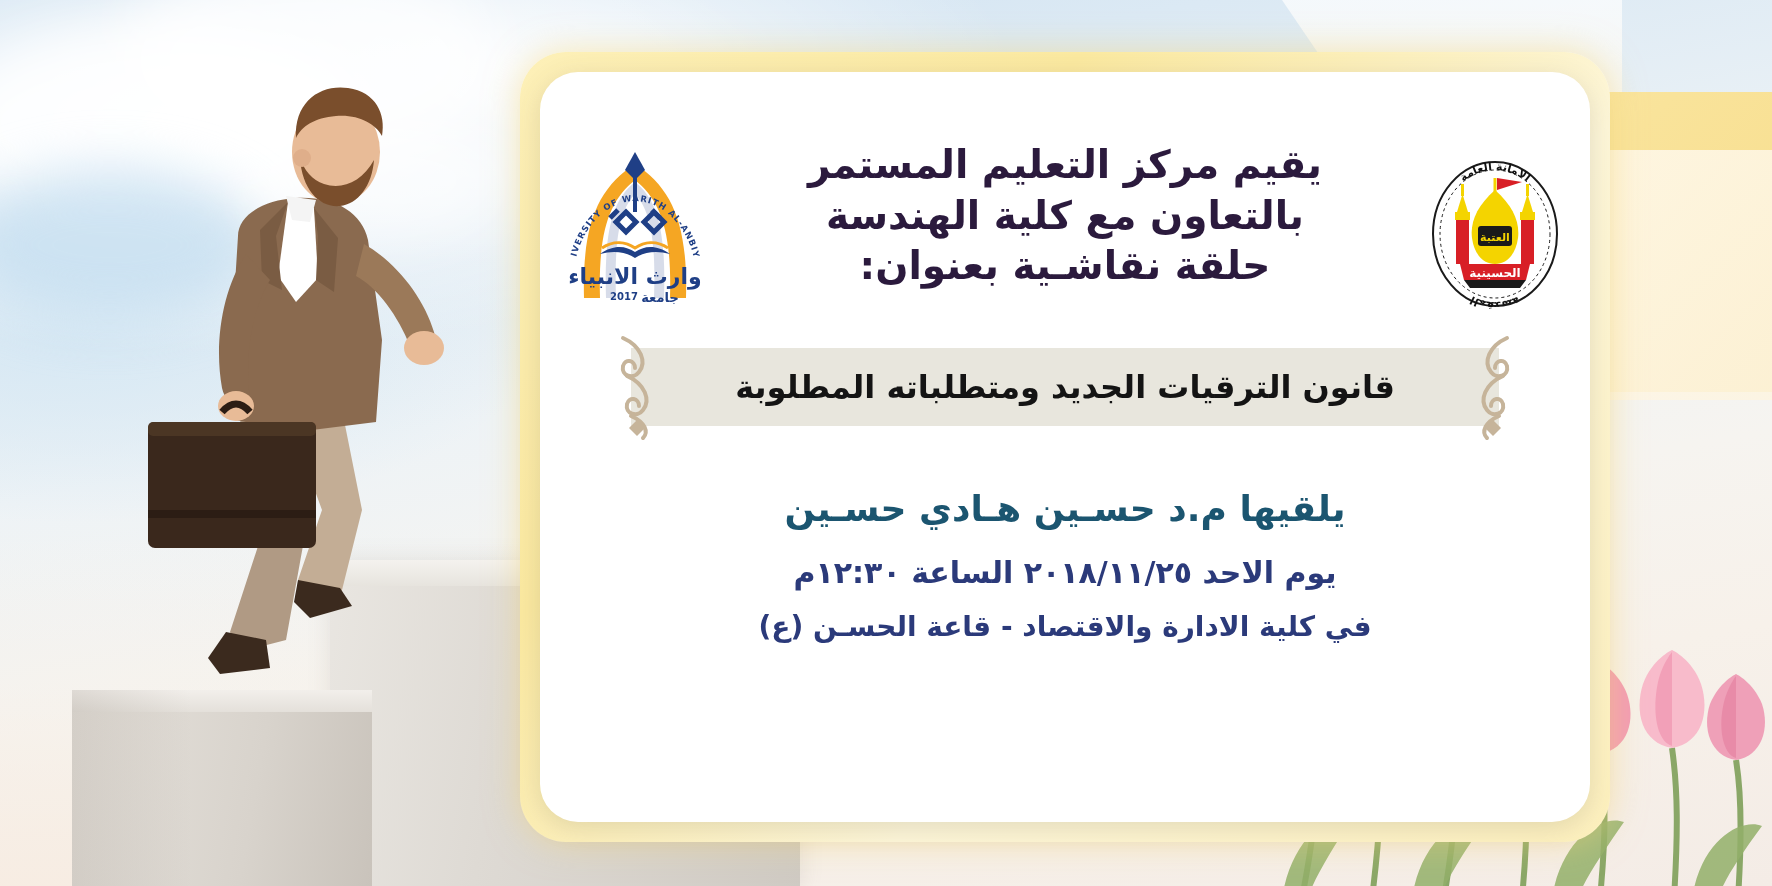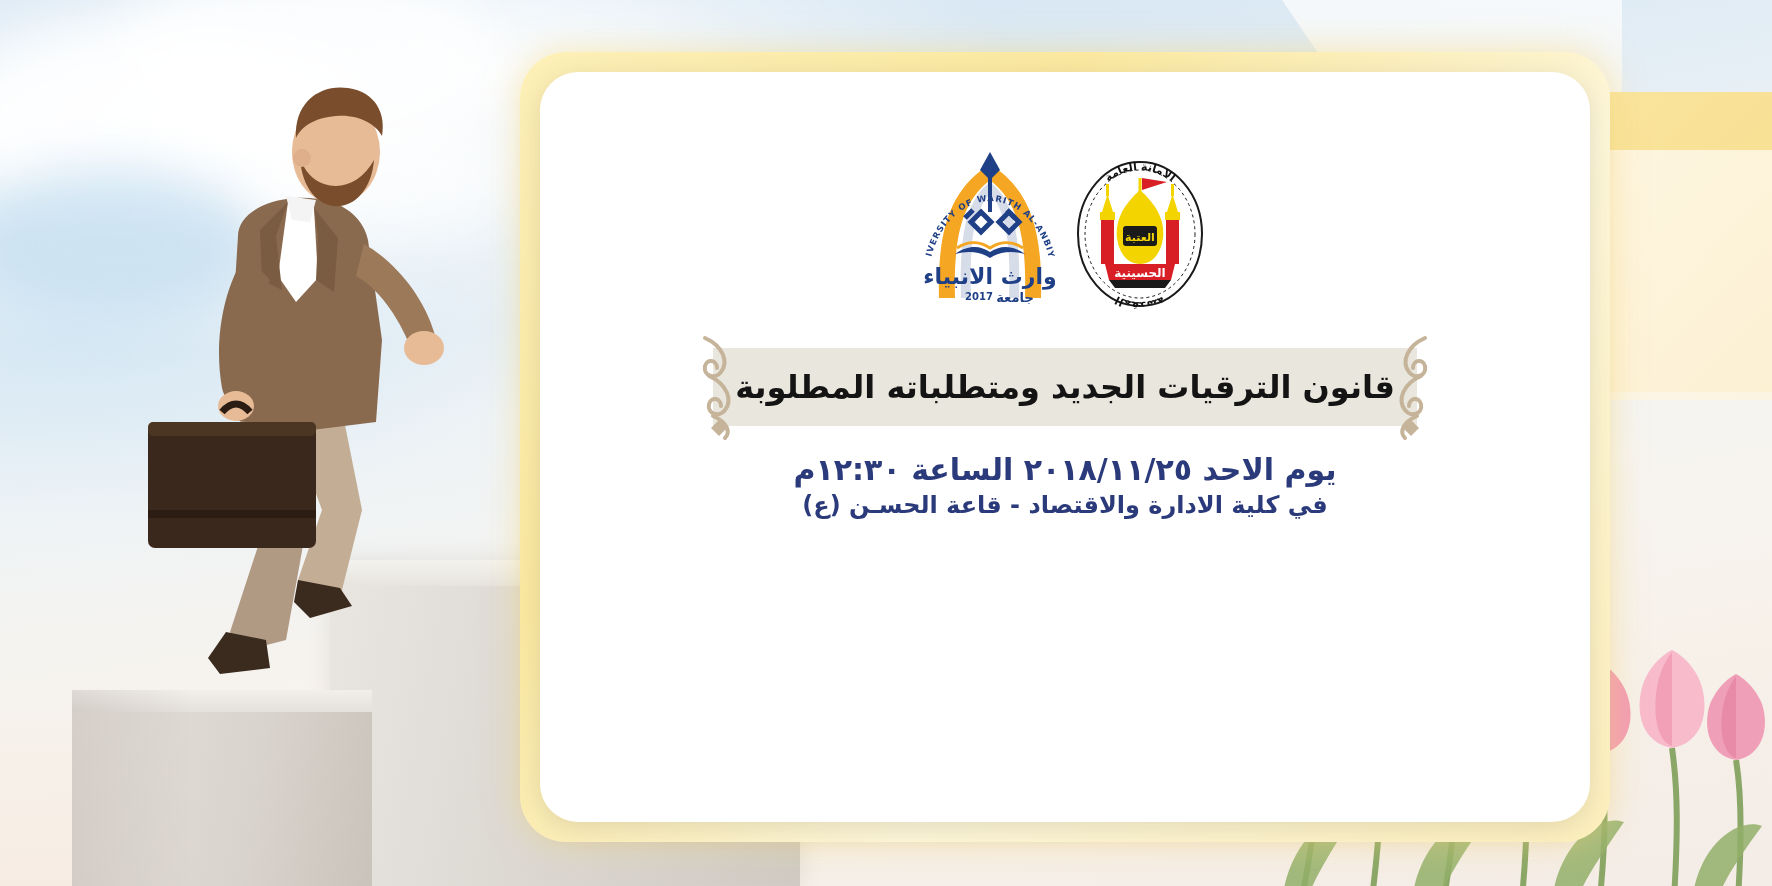--- a/index.html
+++ b/index.html
@@ -115,21 +115,21 @@
 
   .heading{
     flex:1 1 auto;text-align:center;color:#2b1a3d;
     font-weight:bold;line-height:1.30;
     font-size:39px;letter-spacing:0px;
     padding:0 4px;
   }
   .heading div{white-space:nowrap;}
 
   .banner{
-    position:relative;margin-top:34px;width:704px;height:78px;
+    position:relative;margin-top:34px;width:868px;height:78px;
     background:#e8e6dd;
     display:flex;align-items:center;justify-content:center;
   }
   .banner-text{
     color:#141414;font-weight:bold;font-size:32px;letter-spacing:0px;
     white-space:nowrap;
   }
   .orn{
     position:absolute;top:-16px;width:62px;height:110px;color:#c6b49a;
   }
@@ -139,21 +139,21 @@
 
   .speaker{
     margin-top:62px;color:#1b5570;font-weight:bold;font-size:36px;
     white-space:nowrap;
   }
   .date-line{
     margin-top:26px;color:#2b3a7a;font-weight:bold;font-size:30px;
     white-space:nowrap;
   }
   .venue-line{
-    margin-top:4px;color:#2b3a7a;font-weight:bold;font-size:24px;
+    margin-top:20px;color:#2b3a7a;font-weight:bold;font-size:28px;
     white-space:nowrap;
   }
 </style>
 </head>
 <body>
 
 <div id="poster">
 
   <div class="sky">
     <div class="cloud cl1"></div>
@@ -310,20 +310,25 @@
 
           <rect x="58" y="72" width="34" height="20" rx="3" fill="#1a1a1a"></rect>
           <text x="75" y="87" font-size="11" font-weight="bold" fill="#f4d400" text-anchor="middle">العتبة</text>
 
           <path d="M40 110 L110 110 L106 126 L44 126 Z" fill="#d81f26"></path>
           <text x="75" y="123" font-size="12" font-weight="bold" fill="#ffffff" text-anchor="middle">الحسينية</text>
           <path d="M44 126 L106 126 L100 134 L50 134 Z" fill="#1a1a1a"></path>
         </svg>
       </div>
 
+      <div class="heading">
+        <div>يقيم مركز التعليم المستمر</div>
+        <div>بالتعاون مع كلية الهندسة</div>
+        <div>حلقة نقاشـية بعنوان:</div>
+      </div>
 
       <div class="logo-uni">
         <svg viewBox="0 0 150 160" xmlns="http://www.w3.org/2000/svg">
 
           <path d="M75 16 C38 40 22 76 24 150 L40 150 C38 82 50 52 75 32
                    C100 52 112 82 110 150 L126 150 C128 76 112 40 75 16 Z" fill="#f5a623"></path>
 
           <path d="M75 34 C52 52 44 84 46 150 L56 150 C54 90 60 62 75 46
                    C90 62 96 90 94 150 L104 150 C106 84 98 52 75 34 Z" fill="#1f3f86" opacity=".18"></path>
 
@@ -369,19 +374,20 @@
           <g fill="none" stroke="#c6b49a" stroke-width="4" stroke-linecap="round">
             <path d="M44 6 C26 14 20 30 28 40 C34 48 46 44 44 34 C42 26 32 28 32 36"></path>
             <path d="M40 44 C22 52 16 68 24 78 C30 86 42 82 40 72 C38 64 28 66 28 74"></path>
             <path d="M36 84 C22 90 18 100 24 106"></path>
           </g>
           <path d="M22 96 L30 88 L38 96 L30 104 Z" fill="#c6b49a"></path>
         </svg>
       </span>
     </div>
 
+    <div class="speaker">يلقيها م.د حسـين هـادي حسـين</div>
 
     <div class="date-line">يوم الاحد ٢٠١٨/١١/٢٥ الساعة ١٢:٣٠م</div>
 
     <div class="venue-line">في كلية الادارة والاقتصاد - قاعة الحسـن (ع)</div>
 
   </div>
 </div>
 
 </body></html>

